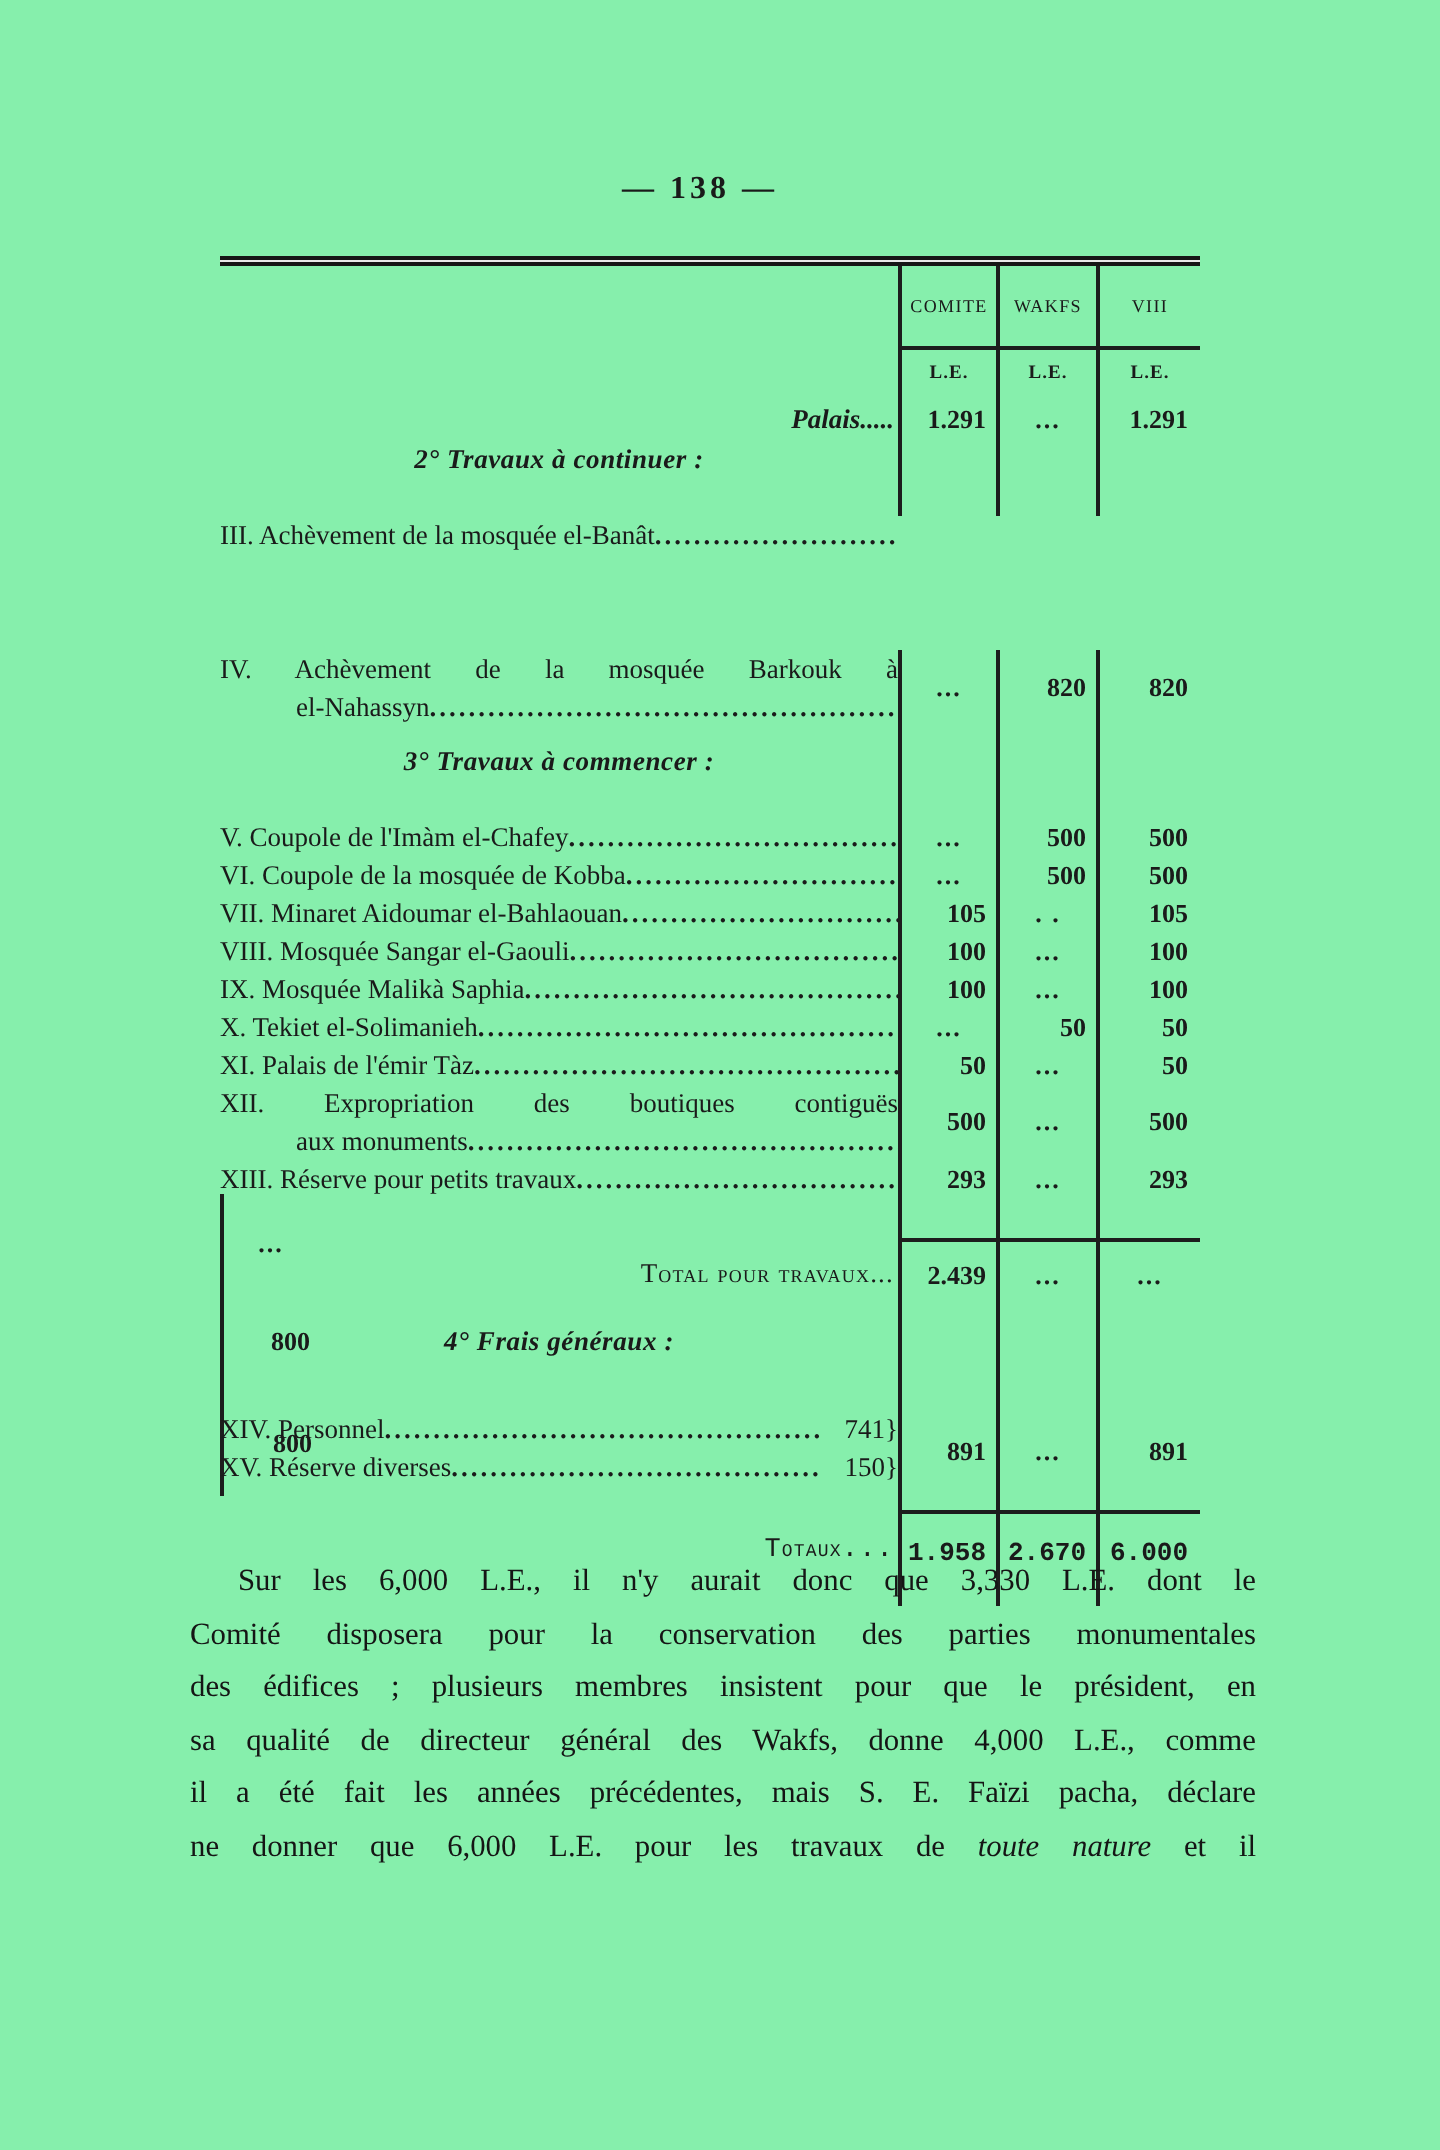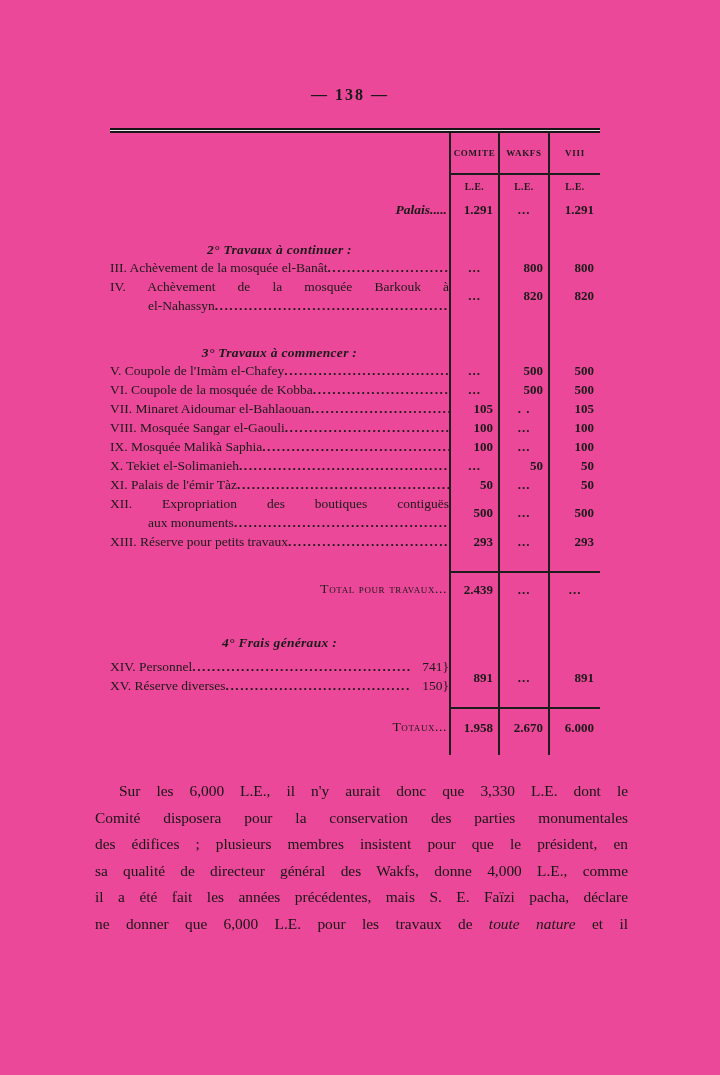--- a/index.html
+++ b/index.html
@@ -2,21 +2,21 @@
 <html><head>
 <meta charset="utf-8">
 <style>
   html,body{margin:0;padding:0;}
   body{
     width:720px;height:1075px;
     background:#ffffff;
     font-family:"Liberation Serif", serif;
     color:#1a1a1a;
   }
-  .page{position:relative;width:720px;height:1075px;background:#ec4899;overflow:hidden;}
+  .page{position:relative;width:720px;height:1075px;background:#86efac;overflow:hidden;}
 
   .pgnum{
     position:absolute;top:86px;left:110px;width:480px;
     text-align:center;font-weight:bold;font-size:16px;letter-spacing:2px;
   }
 
   
   .table{position:absolute;left:110px;top:128px;width:490px;}
   .toprule{
     height:5px;margin-bottom:0;
@@ -32,38 +32,38 @@
     padding-right:5px;
     font-weight:bold;font-size:13px;white-space:nowrap;overflow:hidden;
   }
   .v.w{flex:0 0 50px;max-width:50px;}
   .v.t{flex:0 0 52px;max-width:52px;padding-right:6px;}
   .v.ctr{justify-content:center;padding-right:0;letter-spacing:1px;}
 
   .hdr1 .v{
     justify-content:center;padding-right:0;
     border-bottom:2px solid #1d1d1d;
-    font-size:9px;font-weight:bold;letter-spacing:.7px;
+    font-size:9px;font-weight:normal;letter-spacing:.7px;
   }
   .hdr2 .v{
     justify-content:center;padding-right:0;
     font-size:9.5px;font-weight:bold;letter-spacing:.5px;
   }
 
   .line{
     line-height:19px;font-size:13.5px;
     display:flex;white-space:nowrap;overflow:hidden;
   }
   .line .tx{flex:0 0 auto;}
   .line .dots{flex:1 1 auto;overflow:hidden;white-space:nowrap;font-weight:bold;letter-spacing:1.5px;}
   .line.fill{display:block;text-align:justify;text-align-last:justify;}
   .line.cont{padding-left:38px;}
   .line .tail{flex:0 0 auto;margin-left:12px;}
 
-  .sec{display:flex;align-items:flex-end;justify-content:center;}
+  .sec{display:flex;align-items:flex-start;justify-content:center;}
   .sec .tx{font-weight:bold;font-style:italic;font-size:13.5px;letter-spacing:.3px;white-space:nowrap;}
 
   .rlab{display:flex;align-items:center;justify-content:flex-end;padding-right:2px;font-size:13.5px;}
   .rlab.it .tx{font-style:italic;font-weight:bold;}
   .rlab.sc .tx{font-variant:small-caps;letter-spacing:.6px;font-size:13.5px;}
 
   .vt .v{border-top:2px solid #1d1d1d;}
 
   
   .para{
@@ -126,38 +126,38 @@
           </div>
         </div>
         <div class="row section" style="height: 36px;">
           <div class="c lab sec">
             <span class="tx">2° Travaux à continuer :</span>
           </div>
           <div class="c v"></div>
           <div class="c v w"></div>
           <div class="c v t"></div>
         </div>
-        <div class="row item" style="height: 19px;">
+        <div class="row item" style="height: 19px; flex-direction: column;">
           <div class="c lab">
             <div class="line">
               <span class="tx">III. Achèvement de la mosquée el-Banât</span>
               <span class="dots">....................................................................................................</span>
             </div>
           </div>
           <div class="c v ctr">
             <span>...</span>
           </div>
           <div class="c v w">
             <span>800</span>
           </div>
           <div class="c v t">
             <span>800</span>
           </div>
         </div>
-        <div class="row item" style="height: 38px;">
+        <div class="row item" style="height: 38px; margin-top: 48px;">
           <div class="c lab">
             <div class="line fill"><span class="tx">IV. Achèvement de la mosquée Barkouk à</span></div>
             <div class="line cont">
               <span class="tx">el-Nahassyn</span>
               <span class="dots">....................................................................................................</span>
             </div>
           </div>
           <div class="c v ctr">
             <span>...</span>
           </div>
@@ -398,21 +398,21 @@
           <div class="c v t">
             <span>891</span>
           </div>
         </div>
         <div class="row spacer" style="height: 8px;">
           <div class="c lab"></div>
           <div class="c v"></div>
           <div class="c v w"></div>
           <div class="c v t"></div>
         </div>
-        <div class="row totaux vt" style="height: 40px;">
+        <div class="row totaux vt" style="height: 40px; font-family: Liberation Mono, monospace;">
           <div class="c lab rlab sc">
             <span class="tx">Totaux...</span>
           </div>
           <div class="c v">
             <span>1.958</span>
           </div>
           <div class="c v w">
             <span>2.670</span>
           </div>
           <div class="c v t">

